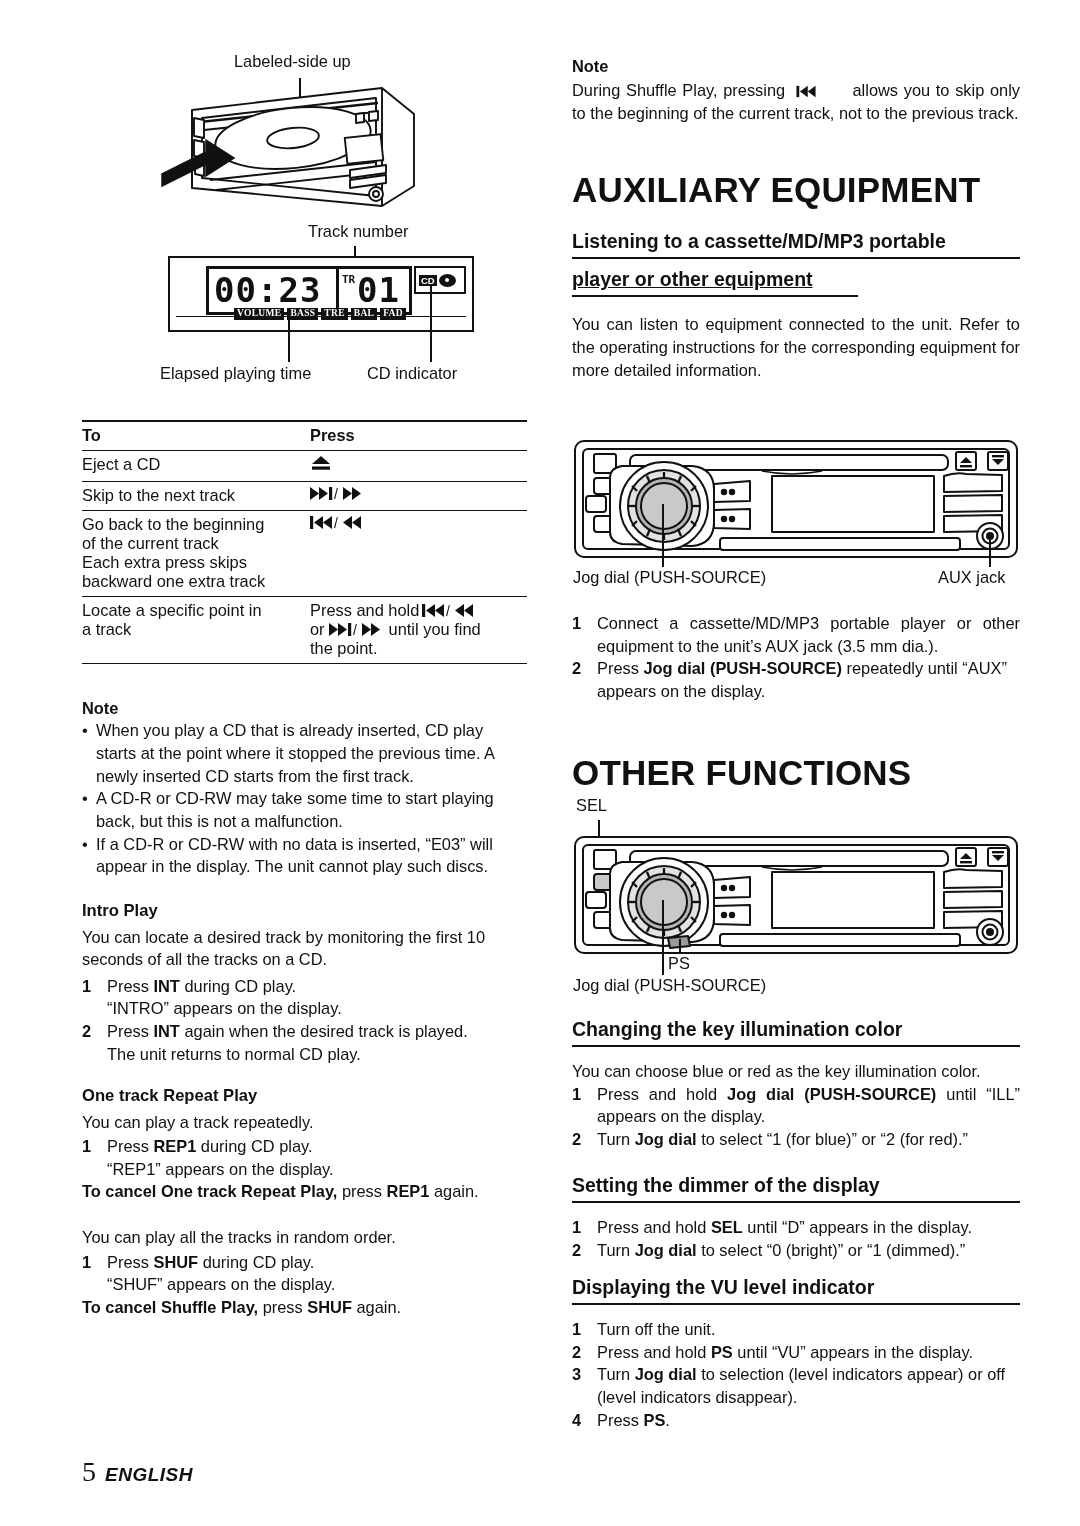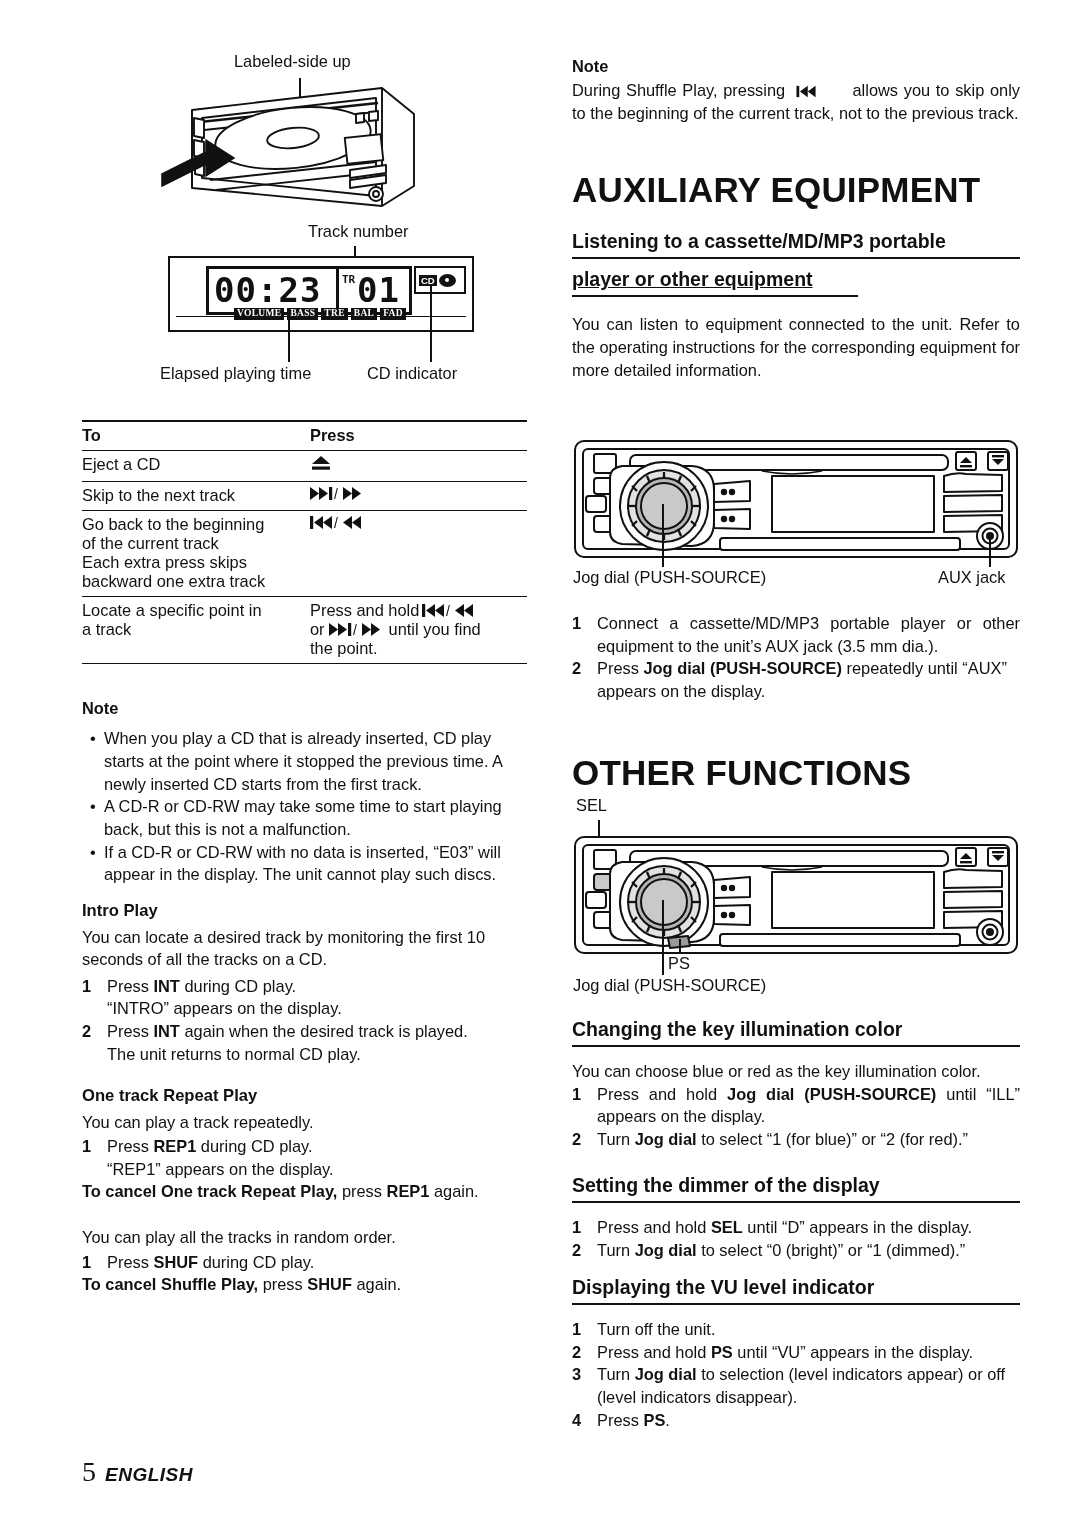--- a/index.html
+++ b/index.html
@@ -24,21 +24,21 @@
   h2.section{
     font-size:19.5px;font-weight:bold;margin:0;padding:0 0 3px 0;
     line-height:1.34;border-bottom:2.4px solid #111;
   }
   h2.sub{
     font-size:16.6px;font-weight:bold;margin:0;padding:0;line-height:1.3;
   }
   .note-head{font-size:16.4px;font-weight:bold;line-height:1.3;}
 
   
-  ul.bullets{margin:8px;padding:0;list-style:none;}
+  ul.bullets{margin:0;padding:0;list-style:none;}
   ul.bullets li{
     font-size:16.4px;line-height:1.38;
     padding-left:14px;position:relative;text-indent:0;
   }
   ul.bullets li:before{
     content:"\2022";position:absolute;left:0;top:0;
   }
 
   
   .step{display:flex;font-size:16.4px;line-height:1.38;}
@@ -299,20 +299,21 @@
     <div class="substep">“REP1” appears on the display.</div>
     <div class="body-text-l"><b>To cancel One track Repeat Play,</b><span> press </span><b>REP1</b><span> again.</span></div>
   </div>
 
   <div style="position:absolute;left:82px;top:1222px;width:445px;">
     <div class="body-text-l" style="margin-top:4px;">You can play all the tracks in random order.</div>
     <div class="step" style="margin-top:2px;">
       <span class="num">1</span>
       <span class="txt"><span>Press </span><b>SHUF</b><span> during CD play.</span></span>
     </div>
+    <div class="substep">“SHUF” appears on the display.</div>
     <div class="body-text-l"><b>To cancel Shuffle Play,</b><span> press </span><b>SHUF</b><span> again.</span></div>
   </div>
 
   <div style="position:absolute;left:572px;top:56px;width:448px;">
     <div class="note-head">Note</div>
     <div class="body-text" style="margin-top:2px;">
       <span>During Shuffle Play, pressing </span><svg width="50" height="13" viewBox="0 0 52 15" style="vertical-align:-2px;margin:0 3px;">
           <rect x="0" y="1" width="3.2" height="13" fill="#111"></rect>
           <polygon points="13,1 4,7.5 13,14" fill="#111"></polygon>
           <polygon points="22,1 13,7.5 22,14" fill="#111"></polygon>

